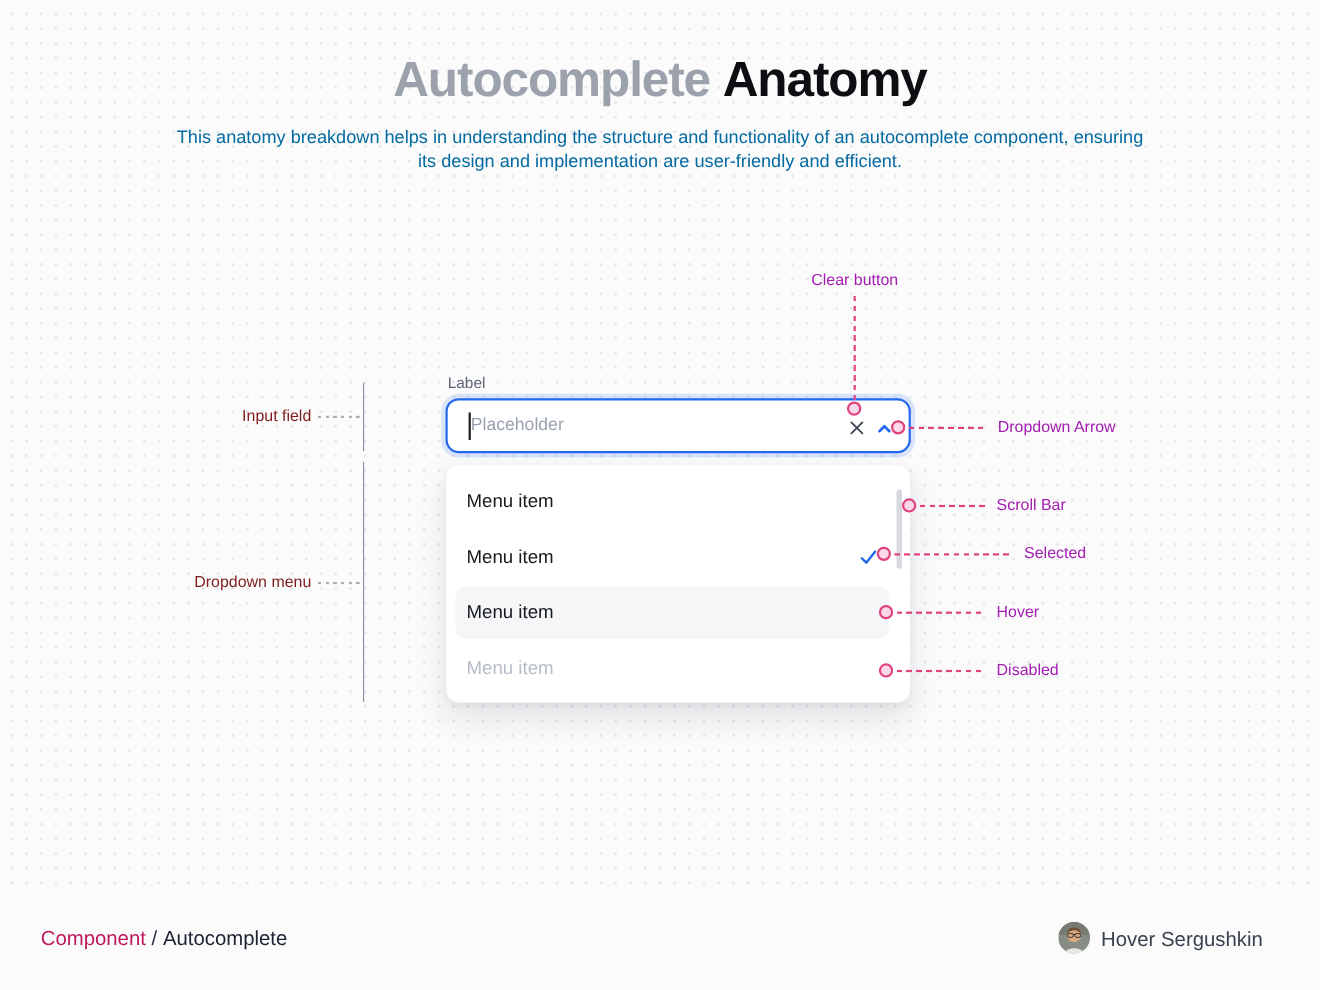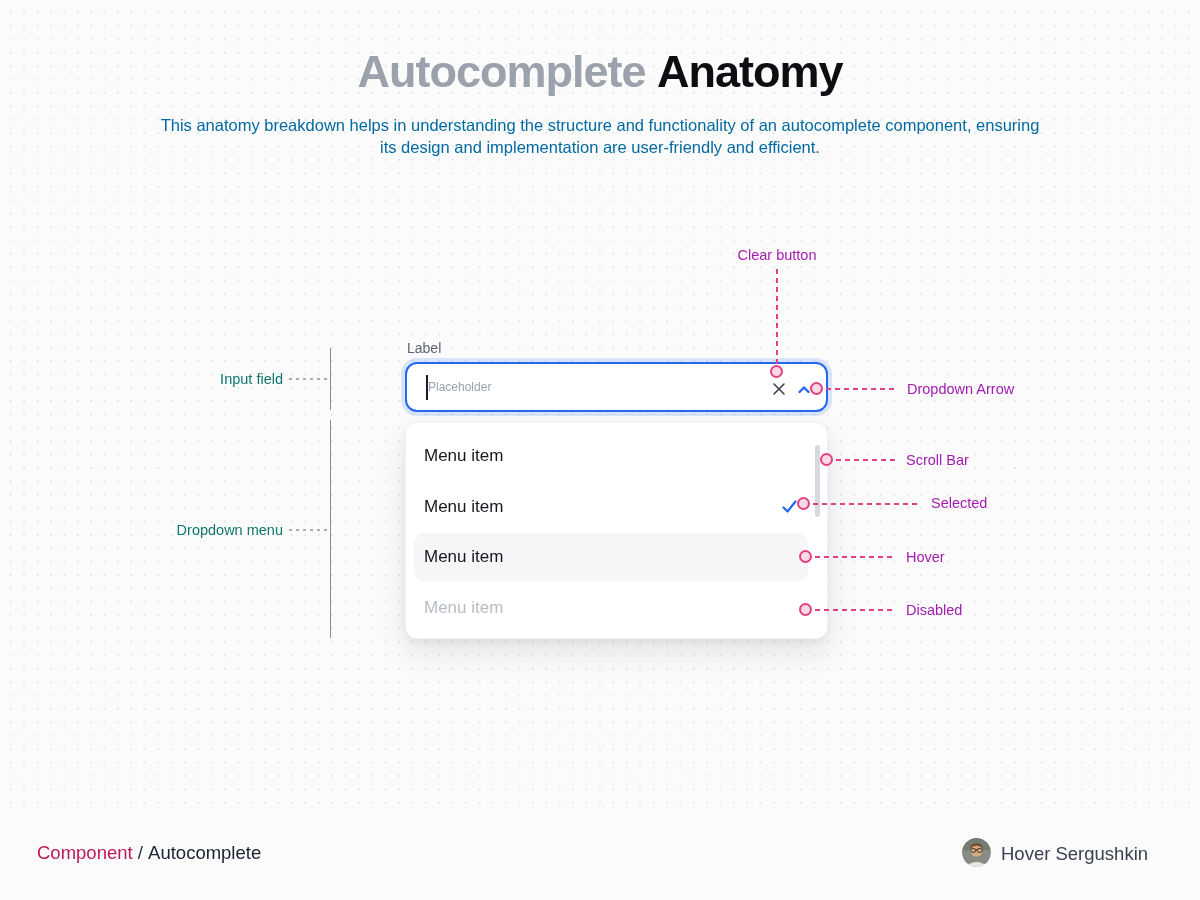--- a/index.html
+++ b/index.html
@@ -45,21 +45,21 @@
   .input-box {
     position:absolute; left:405px; top:362px; width:423px; height:50px;
     background:#fff;
     border:2px solid #2368ee; border-radius:12px;
     box-shadow:0 0 0 4px rgba(35,104,238,0.15);
   }
   .input-box input {
     position:absolute; left:21px; top:2px; width:330px; height:42px;
     border:none; outline:none; background:transparent;
     font-family:"Liberation Sans", sans-serif;
-    font-size:12px; color:#15181d;
+    font-size:16px; color:#15181d;
   }
   .input-box input::placeholder { color:#99a2ae; opacity:1; }
   .caret {
     position:absolute; left:19px; top:11px; width:1.5px; height:25px;
     background:#1a1d23;
   }
   .icon-18 { position:absolute; width:18px; height:18px; }
 
   
   .menu {
@@ -104,21 +104,21 @@
     position:absolute; height:2px; z-index:8;
     background:repeating-linear-gradient(90deg,#a7aeb8 0 3px,transparent 3px 7px);
   }
   .vline {
     position:absolute; width:1px; background:#828c9a; z-index:7;
   }
   .ann-label {
     position:absolute; font-size:14.5px; font-weight:500; color:#a21caf;
     white-space:nowrap; z-index:10;
   }
-  .ann-label.left-side { color:#0f766e; text-align:right; }
+  .ann-label.left-side { color:#7f1d1d; text-align:right; }
 
   
   .breadcrumb {
     position:absolute; left:37px; top:842px;
     font-size:18.5px; white-space:nowrap;
   }
   .breadcrumb .crumb-section { color:#be185d; }
   .breadcrumb .crumb-sep { color:#2a3342; }
   .breadcrumb .crumb-page { color:#1b2230; }
   .avatar {

